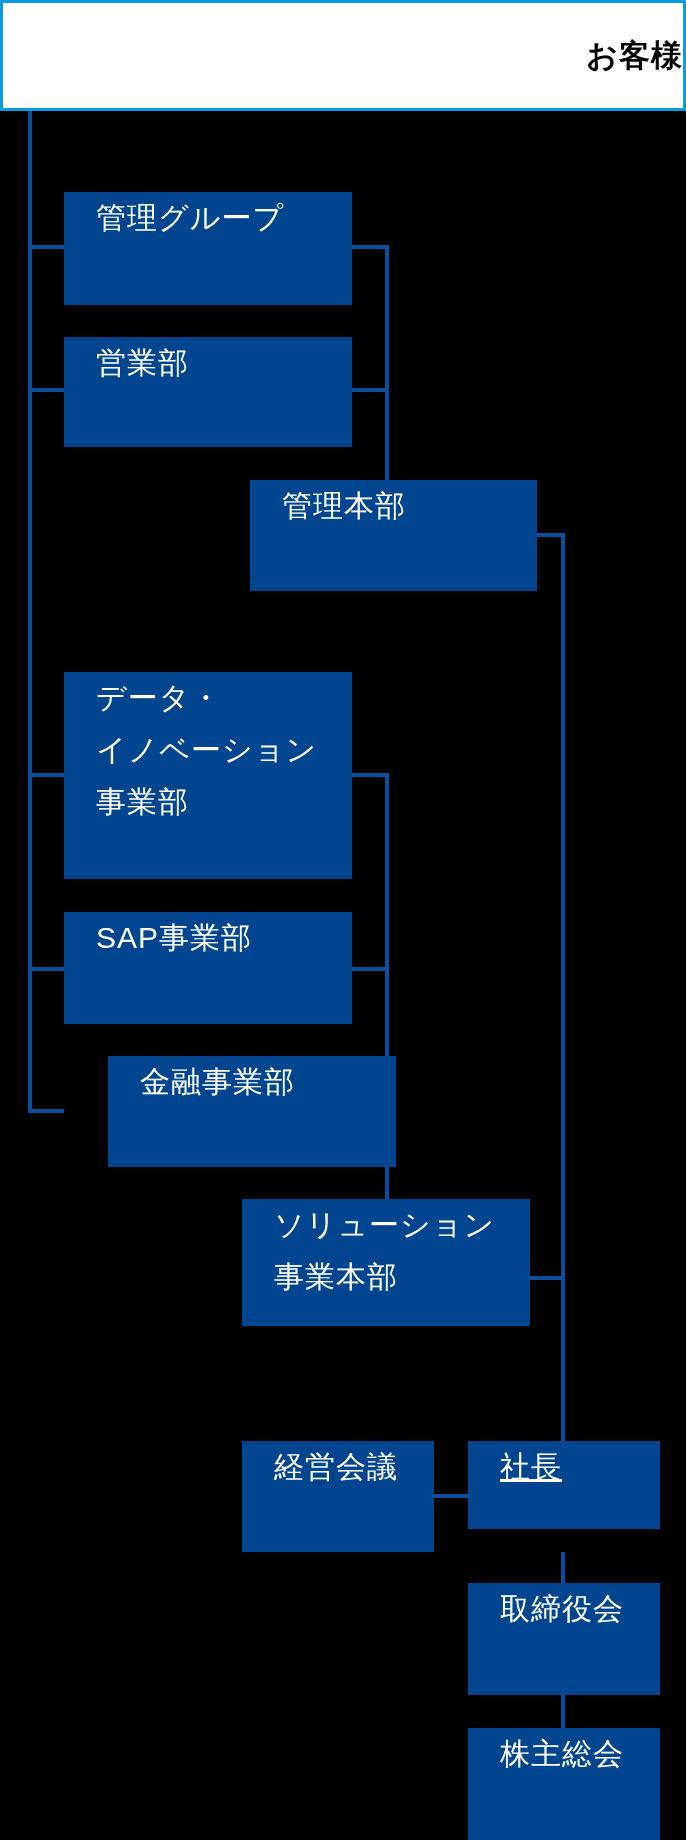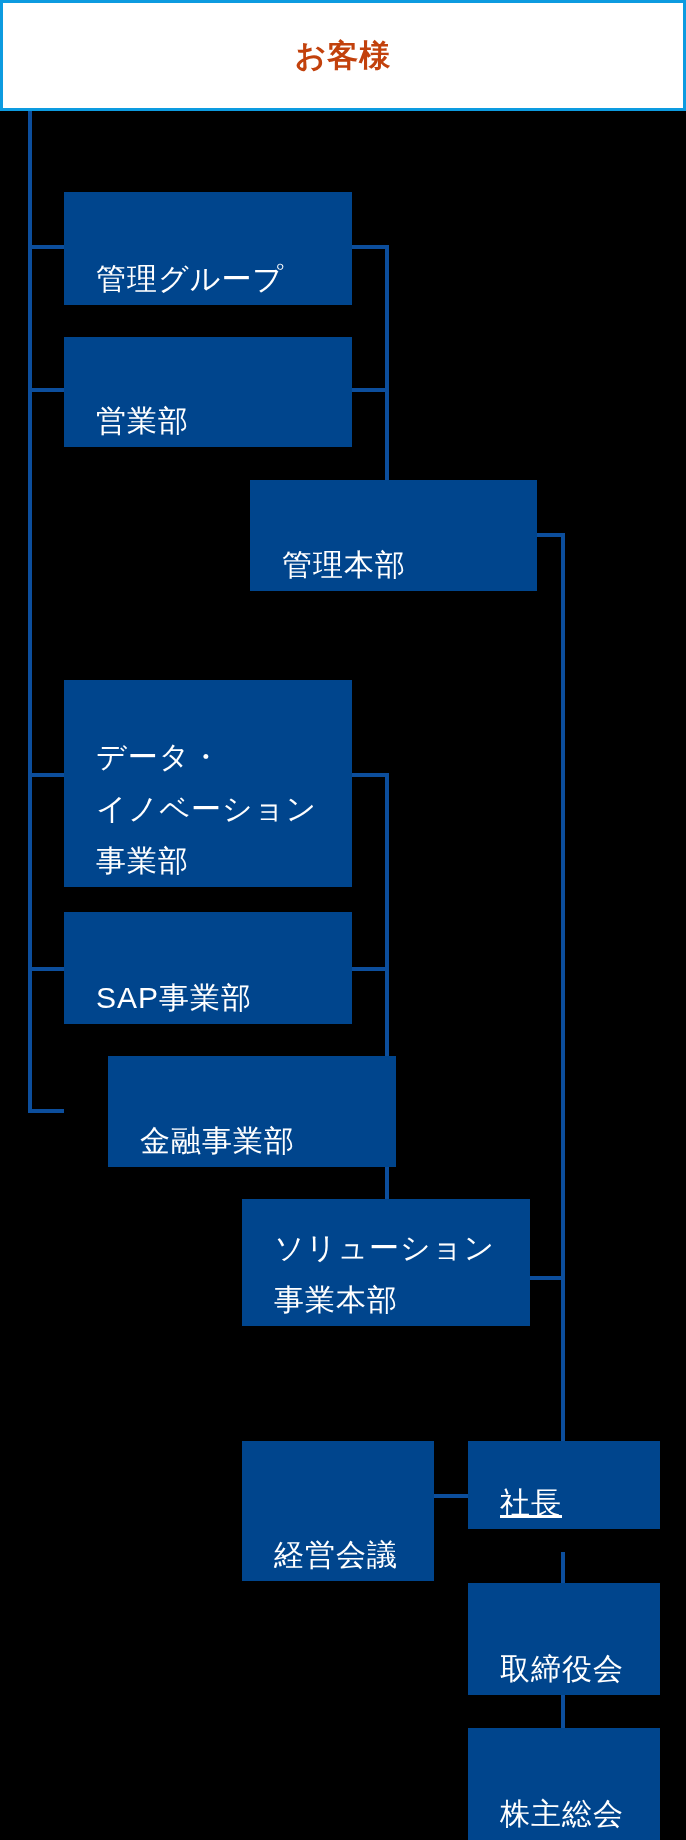--- a/index.html
+++ b/index.html
@@ -17,33 +17,33 @@
   }
   .customer {
     position: absolute;
     left: 0; top: 0;
     width: 686px; height: 111px;
     box-sizing: border-box;
     background: #ffffff;
     border: 3px solid #0d9be0;
     display: flex;
     align-items: center;
-    justify-content: center;
-    color: #c2410c;
+    justify-content: flex-end;
+    color: #000000;
     font-size: 31px;
     font-weight: bold;
     letter-spacing: 1px;
   }
   .box {
     position: absolute;
     box-sizing: border-box;
     background: #00458d;
     color: #ffffff;
     display: flex;
-    align-items: flex-end;
+    align-items: flex-start;
     padding-left: 32px;
     font-size: 30px;
     font-weight: 400;
     line-height: 52px;
     letter-spacing: 1px;
     white-space: pre-line;
   }
   .line {
     position: absolute;
     background: #0c4e9c;
@@ -87,40 +87,40 @@
   </div>
 
   <div class="box" style="left:64px; top:337px; width:288px; height:110px;">
     <span>営業部</span>
   </div>
 
   <div class="box" style="left:250px; top:480px; width:287px; height:111px;">
     <span>管理本部</span>
   </div>
 
-  <div class="box" style="left:64px; top:672px; width:288px; height:207px;margin-top:8px;">
+  <div class="box" style="left:64px; top:672px; width:288px; height:207px;">
     <span>データ・
 イノベーション
 事業部</span>
   </div>
 
   <div class="box" style="left:64px; top:912px; width:288px; height:112px;">
     <span>SAP事業部</span>
   </div>
 
   <div class="box" style="left:64px; top:1056px; width:288px; height:111px;margin-left:44px;">
     <span>金融事業部</span>
   </div>
 
   <div class="box" style="left:242px; top:1199px; width:288px; height:127px;">
     <span>ソリューション
 事業本部</span>
   </div>
 
-  <div class="box" style="left:242px; top:1441px; width:192px; height:140px;font-family:Liberation Serif, serif;">
+  <div class="box" style="left:242px; top:1441px; width:192px; height:111px;font-family:Liberation Serif, serif;">
     <span>経営会議</span>
   </div>
 
   <div class="box" style="left:468px; top:1441px; width:192px; height:88px;text-decoration:underline;">
     <span>社長</span>
   </div>
 
   <div class="box" style="left:468px; top:1583px; width:192px; height:112px;">
     <span>取締役会</span>
   </div>

